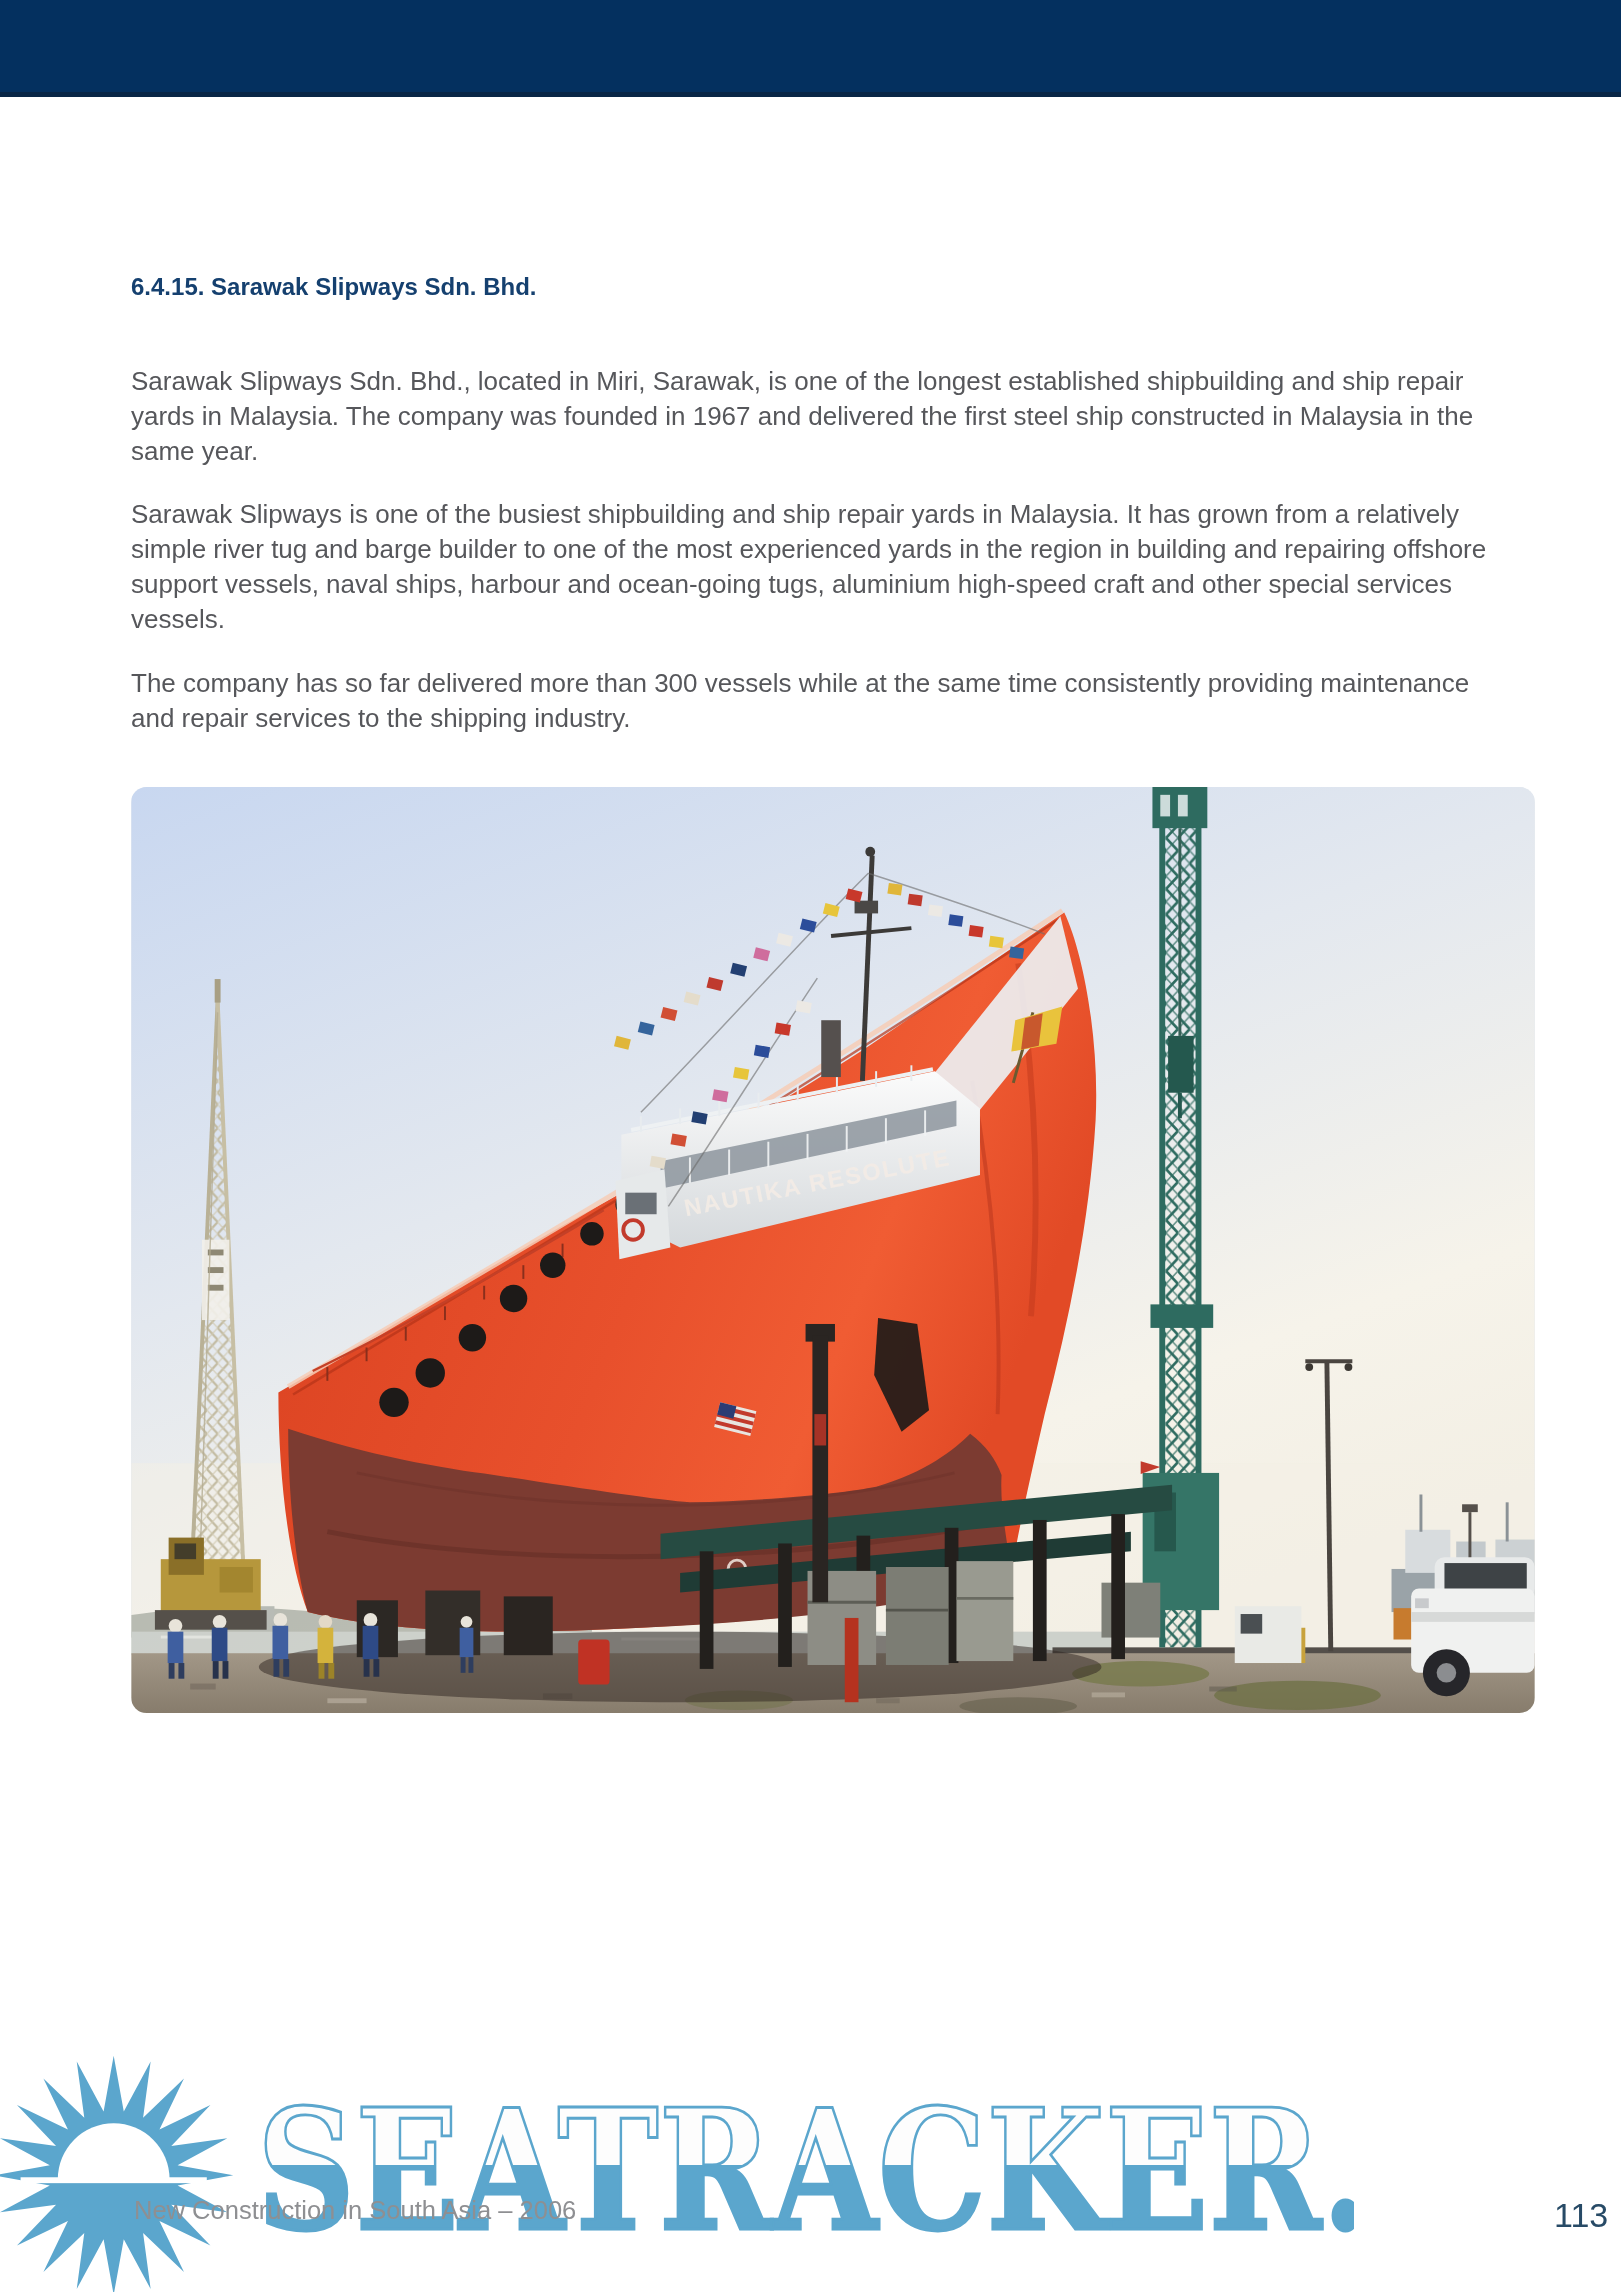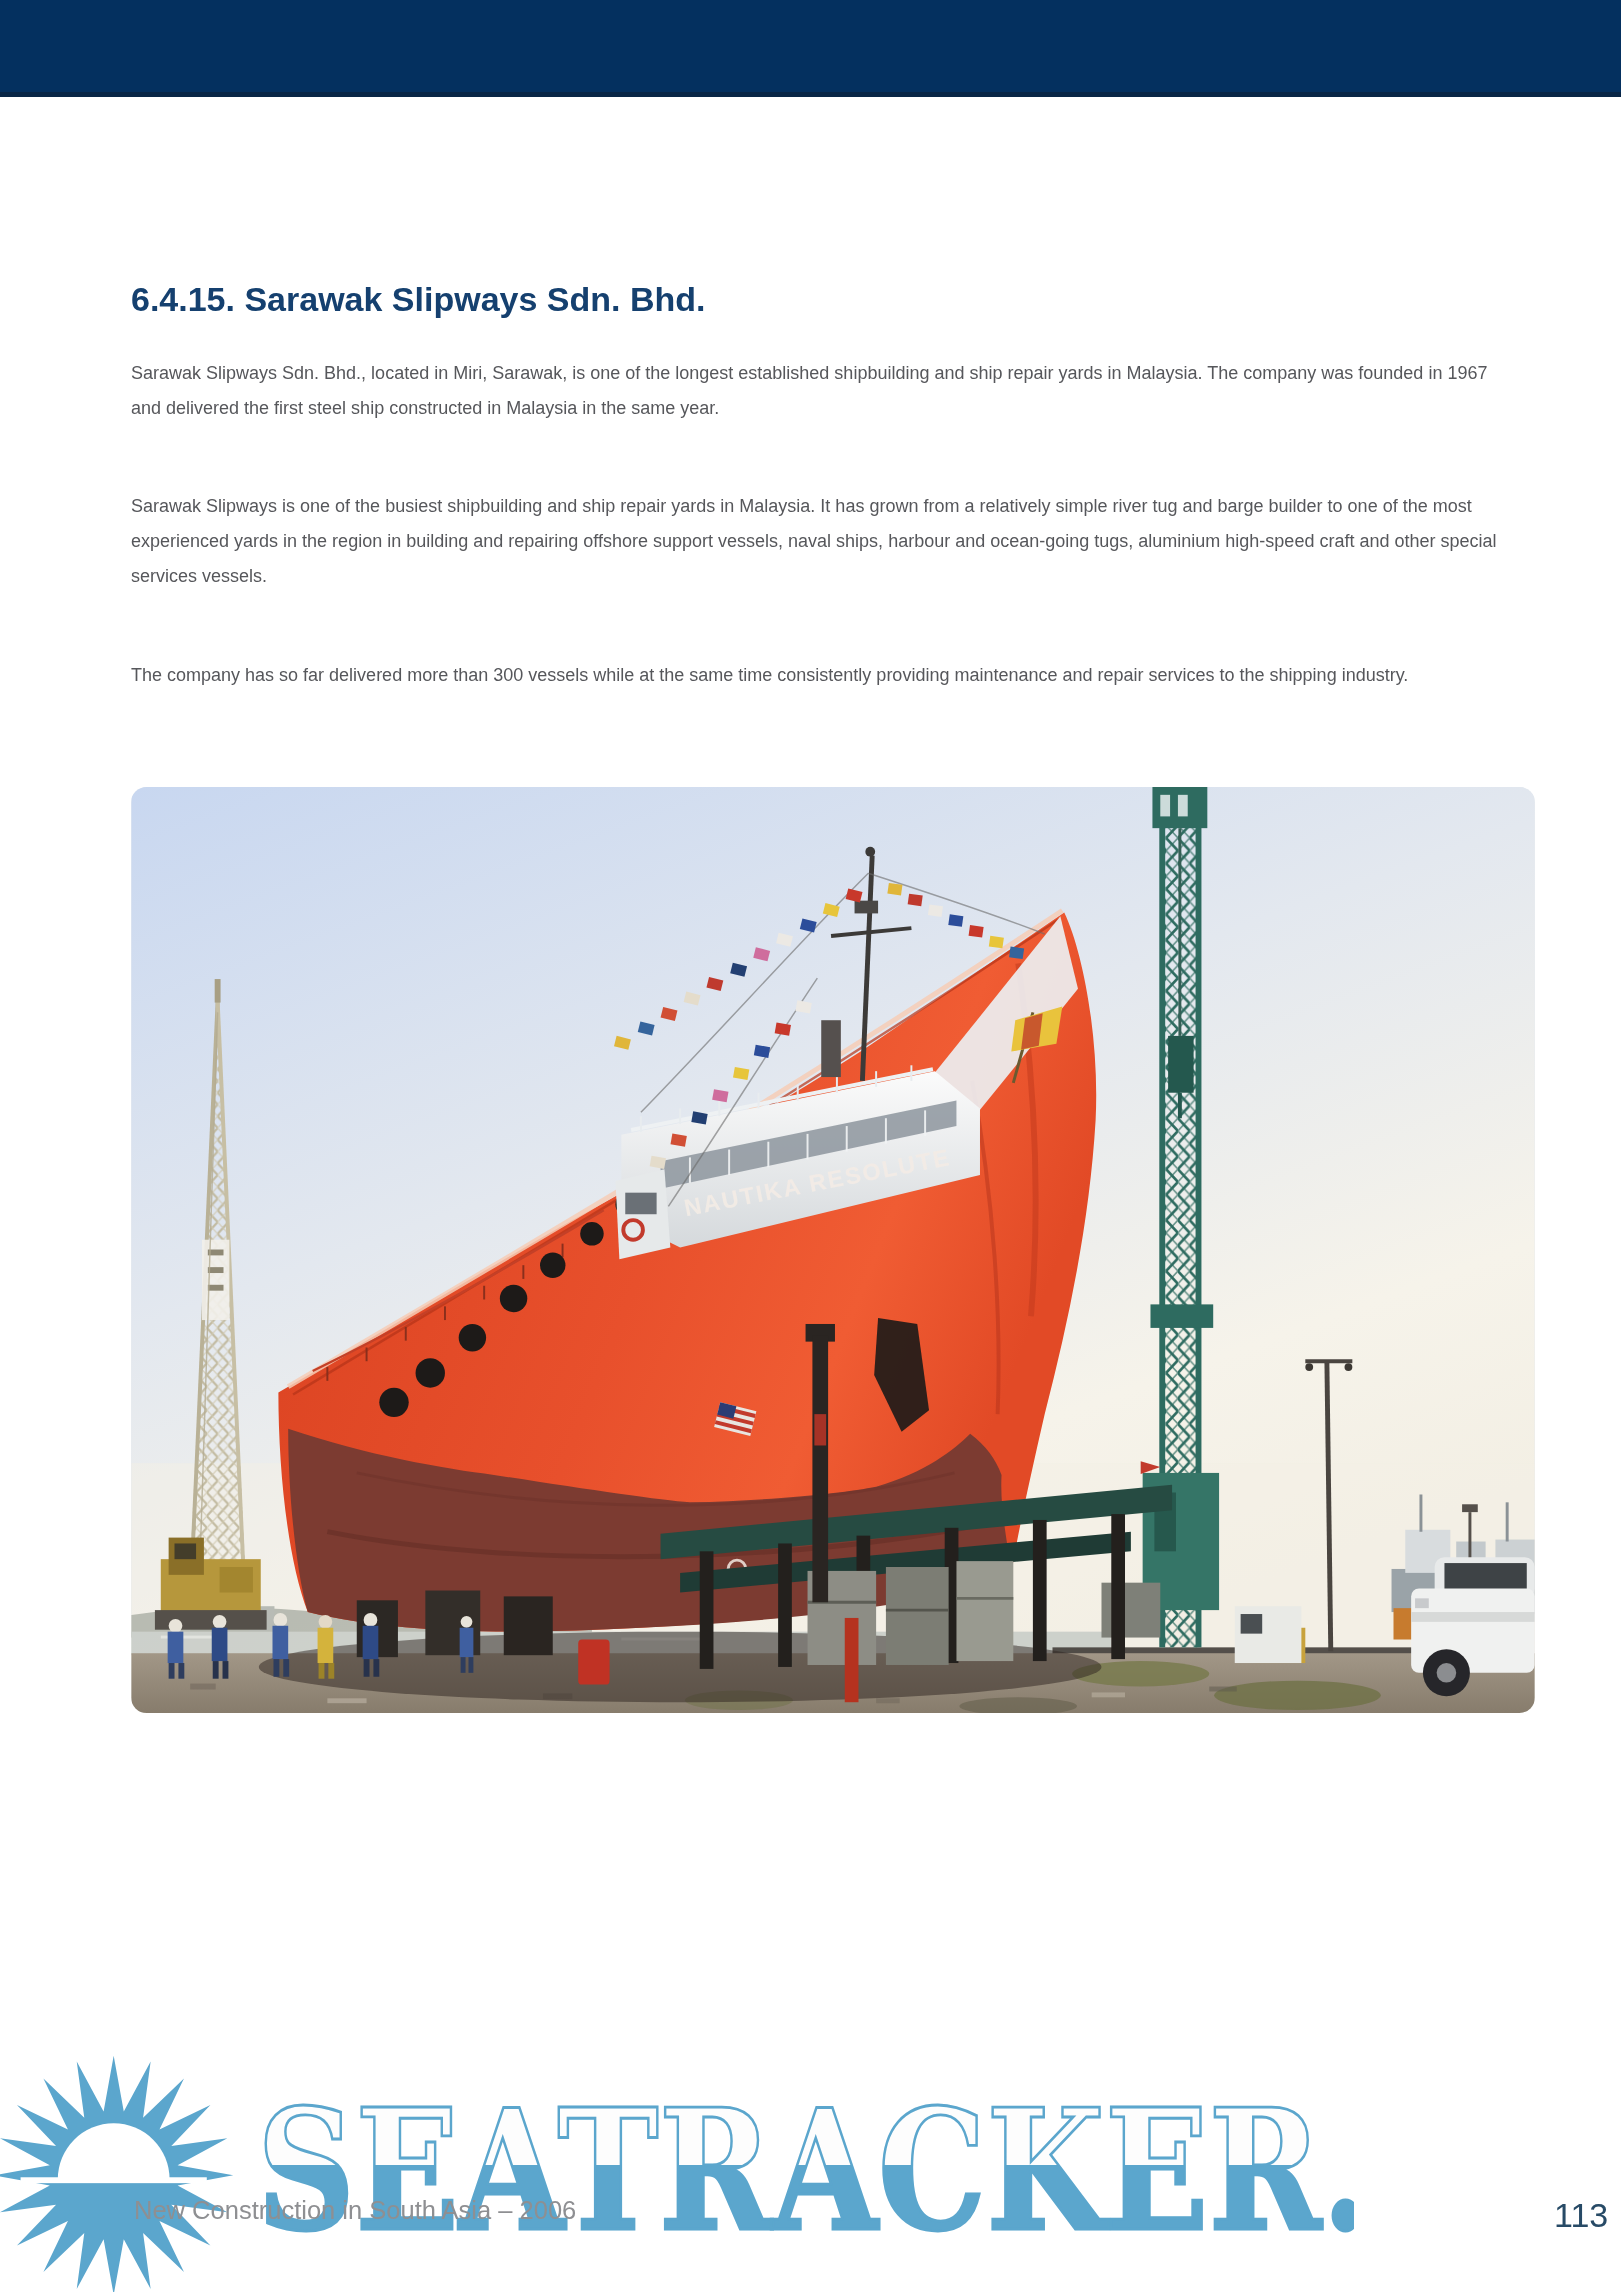--- a/index.html
+++ b/index.html
@@ -6,25 +6,25 @@
   body{
     width:1621px;height:2293px;position:relative;background:#ffffff;
     font-family:"Liberation Sans", sans-serif;overflow:hidden;
   }
   .header-bar{
     position:absolute;left:0;top:0;width:1621px;height:92px;
     background:#04305f;border-bottom:5.9px solid #092646;
   }
   .page-title{
     position:absolute;left:131px;top:257px;width:1372px;
-    font-size:34px;font-weight:bold;color:#15406f;letter-spacing:0px;
+    font-size:24px;font-weight:bold;color:#15406f;letter-spacing:0px;
   }
   .body-copy{
     position:absolute;left:131px;width:1370px;
-    font-size:18px;line-height:35px;color:#56575b;font-weight:400;
+    font-size:26px;line-height:35px;color:#56575b;font-weight:400;
   }
   #para-1{top:338px;}
   #para-2{top:471px;}
   #para-3{top:640px;}
   .photo-frame{
     position:absolute;left:131px;top:787px;width:1404px;height:926px;
     border-radius:15.7px;overflow:hidden;background:#e8ecf0;z-index:1;
   }
   .watermark-layer{
     position:absolute;left:0;top:2039px;width:1354px;height:254px;

